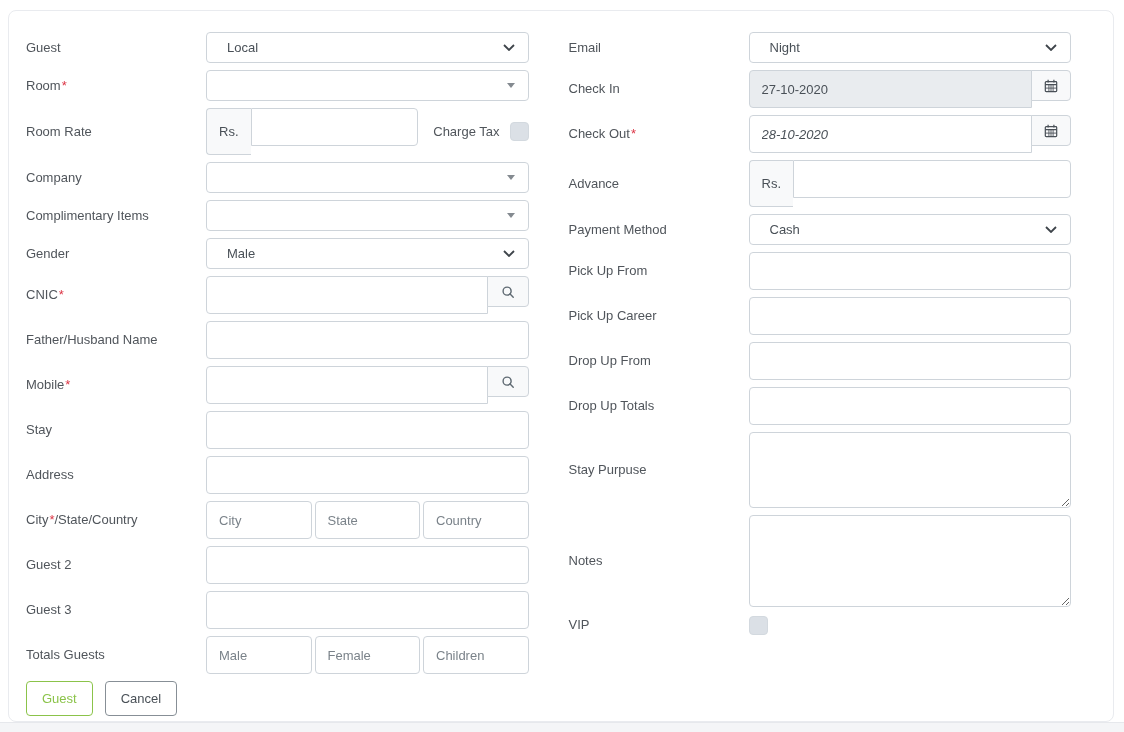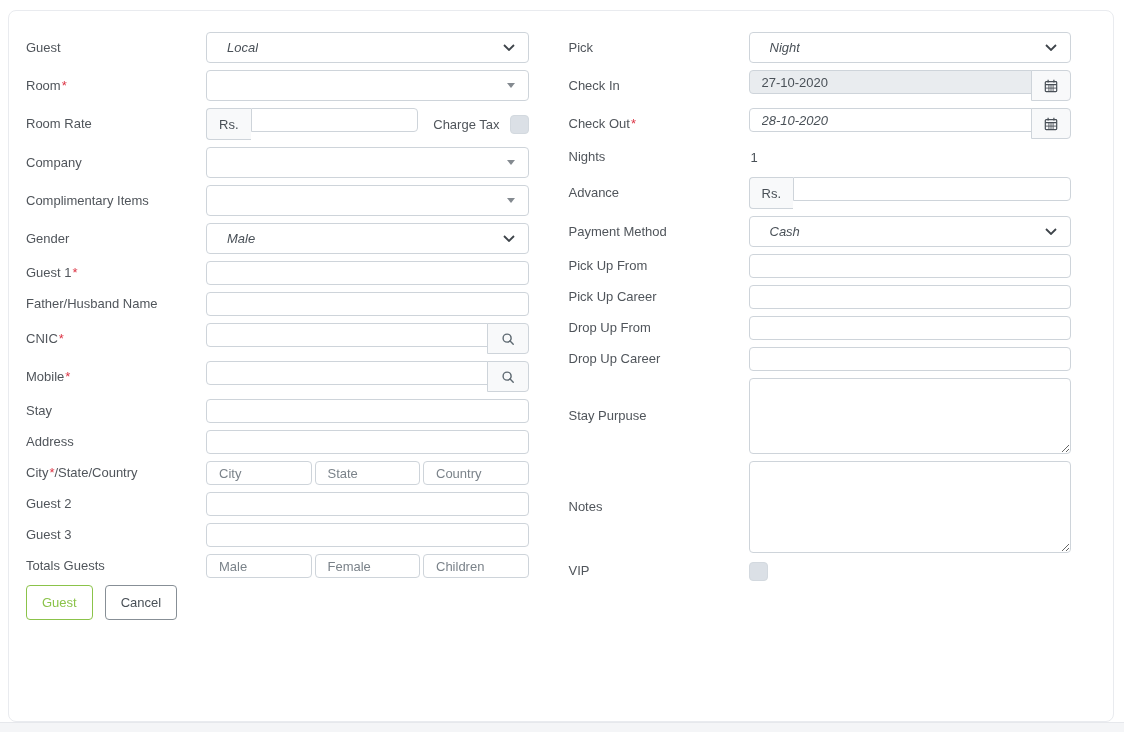--- a/index.html
+++ b/index.html
@@ -24,40 +24,40 @@
   .row { display:flex; align-items:center; margin-bottom:7px; }
   .lbl { flex:0 0 180px; width:180px; color:#50555b; font-size:13px; line-height:1.2; }
   .req { color:#dc3545; margin-left:1px; }
   .ctl { flex:1; display:flex; align-items:center; min-width:0; }
 
   .input, .selectbox, .textarea {
     width:100%; border:1px solid #ced4da; border-radius:4px;
     background:#fff; color:#495057; font-size:13px;
     font-family:"Liberation Sans", sans-serif;
   }
-  .input { height:24px; padding:0 12px; outline:none; }
+  .input { height:38px; padding:0 12px; outline:none; }
   .input::placeholder { color:#6c757d; opacity:.9; }
 
   .selectbox {
     height:31px; display:flex; align-items:center;
     justify-content:space-between; padding:0 13px 0 20px; cursor:pointer;
   }
-  .selectbox .sel-val { white-space:nowrap; overflow:hidden;font-style:italic; }
+  .selectbox .sel-val { white-space:nowrap; overflow:hidden; }
   .chev { display:flex; align-items:center; }
   .caret-triangle {
     width:0; height:0; margin-left:auto;
     border-left:4px solid transparent; border-right:4px solid transparent;
     border-top:5px solid #848a90;
   }
 
   .igroup { display:flex; align-items:stretch; }
   .iaddon {
     display:flex; align-items:center; justify-content:center;
     padding:0 12px; background:#f8f9fa; border:1px solid #ced4da;
-    border-right:none; border-radius:4px 0 0 4px; color:#495057; height:32px;
+    border-right:none; border-radius:4px 0 0 4px; color:#495057; height:47px;
   }
   .igroup .input { border-radius:0 4px 4px 0; }
   .grp-btn {
     width:42px; height:31px; flex:0 0 42px;
     display:flex; align-items:center; justify-content:center;
     background:#f8f9fa; border:1px solid #ced4da; margin-left:-1px;
     border-radius:0 4px 4px 0; cursor:pointer; padding:0;
   }
   .igroup .input.grow { flex:1 1 auto; min-width:0; }
   .input.readonly { background:#e9ecef; }
@@ -162,52 +162,46 @@
             <span class="sel-val">Male</span>
             <span class="chev">
               <svg width="12" height="7" viewBox="0 0 12 7">
                   <path d="M1 1l5 5 5-5" fill="none" stroke="#3e444a" stroke-width="1.8"></path>
                 </svg>
             </span>
           </div>
         </div>
       </div>
 
-      <div class="row">
-        <div class="lbl"><span>Guest 1</span><span class="req">*</span></div>
-        <div class="ctl">
-            <input class="input" style="">
-          </div>
-      </div>
-
-      <div class="row">
-        <div class="lbl"><span>Father/Husband Name</span></div>
-        <div class="ctl">
-            <input class="input" style="">
-          </div>
-      </div>
 
       <div class="row">
         <div class="lbl"><span>CNIC</span><span class="req">*</span></div>
         <div class="ctl">
           <div class="igroup" style="width:100%;">
             <input class="input grow" style="border-radius: 4px 0px 0px 4px;">
             <button class="grp-btn">
               <span>
                 <svg width="14" height="14" viewBox="0 0 16 16">
                     <circle cx="7" cy="7" r="4.6" fill="none" stroke="#5f6a72" stroke-width="1.6"></circle>
                     <line x1="10.4" y1="10.4" x2="14" y2="14" stroke="#5f6a72" stroke-width="1.6" stroke-linecap="round"></line>
                   </svg>
               </span>
             </button>
           </div>
         </div>
       </div>
 
       <div class="row">
+        <div class="lbl"><span>Father/Husband Name</span></div>
+        <div class="ctl">
+            <input class="input" style="">
+          </div>
+      </div>
+
+      <div class="row">
         <div class="lbl"><span>Mobile</span><span class="req">*</span></div>
         <div class="ctl">
           <div class="igroup" style="width:100%;">
             <input class="input grow" style="border-radius: 4px 0px 0px 4px;">
             <button class="grp-btn">
               <span>
                 <svg width="14" height="14" viewBox="0 0 16 16">
                     <circle cx="7" cy="7" r="4.6" fill="none" stroke="#5f6a72" stroke-width="1.6"></circle>
                     <line x1="10.4" y1="10.4" x2="14" y2="14" stroke="#5f6a72" stroke-width="1.6" stroke-linecap="round"></line>
                   </svg>
@@ -269,21 +263,21 @@
 
       <div class="actions">
         <button class="btn btn-save">Guest</button>
         <button class="btn btn-cancel">Cancel</button>
       </div>
     </div>
 
     <div>
 
       <div class="row">
-        <div class="lbl"><span>Pick</span></div>
+        <div class="lbl"><span>Email</span></div>
         <div class="ctl">
           <div class="selectbox">
             <span class="sel-val">Night</span>
             <span class="chev">
               <svg width="12" height="7" viewBox="0 0 12 7">
                   <path d="M1 1l5 5 5-5" fill="none" stroke="#3e444a" stroke-width="1.8"></path>
                 </svg>
             </span>
           </div>
         </div>
@@ -328,26 +322,20 @@
                     <line x1="8" y1="6.3" x2="8" y2="14.5" stroke="#495057" stroke-width="1"></line>
                     <line x1="10.4" y1="6.3" x2="10.4" y2="14.5" stroke="#495057" stroke-width="1"></line>
                     <line x1="1.5" y1="10.4" x2="14.5" y2="10.4" stroke="#495057" stroke-width="1"></line>
                   </svg>
               </span>
             </button>
           </div>
         </div>
       </div>
 
-      <div class="row slim">
-        <div class="lbl"><span>Nights</span></div>
-        <div class="ctl">
-            <span class="plain-val">1</span>
-          </div>
-      </div>
 
       <div class="row">
         <div class="lbl"><span>Advance</span></div>
         <div class="ctl">
           <div class="igroup" style="width:100%;">
             <span class="iaddon">Rs.</span>
             <input class="input grow" style="">
           </div>
         </div>
       </div>
@@ -381,21 +369,21 @@
       </div>
 
       <div class="row">
         <div class="lbl"><span>Drop Up From</span></div>
         <div class="ctl">
             <input class="input" style="">
           </div>
       </div>
 
       <div class="row">
-        <div class="lbl"><span>Drop Up Career</span></div>
+        <div class="lbl"><span>Drop Up Totals</span></div>
         <div class="ctl">
             <input class="input" style="">
           </div>
       </div>
 
       <div class="row">
         <div class="lbl"><span>Stay Purpuse</span></div>
         <div class="ctl">
             <textarea class="textarea stay" style=""></textarea>
           </div>

